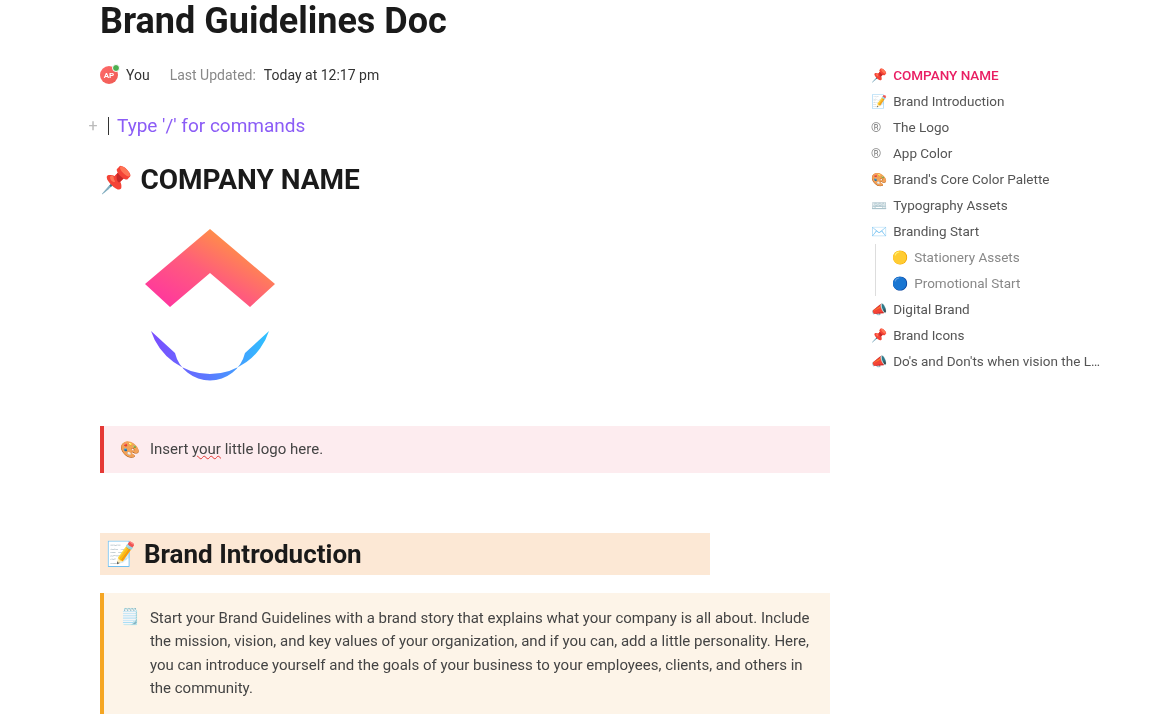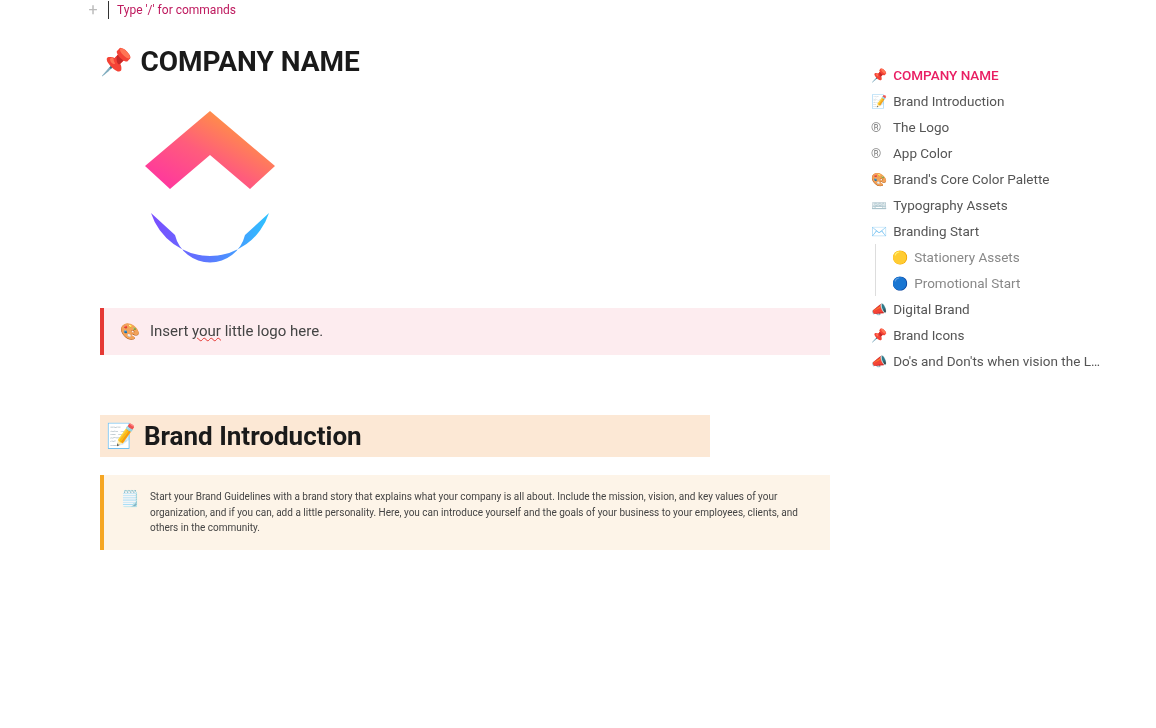--- a/index.html
+++ b/index.html
@@ -71,22 +71,22 @@
       width: 14px;
       display: flex;
       justify-content: center;
     }
     .cursor-bar {
       width: 1px;
       height: 18px;
       background: #333;
     }
     .command-placeholder {
-      color: #be185d;
-      font-size: 12px;
+      color: #8b5cf6;
+      font-size: 19px;
     }
     .section-h1 {
       display: flex;
       align-items: center;
       gap: 8px;
       font-size: 28px;
       font-weight: 700;
       color: #1a1a1a;
       margin-bottom: 26px;
     }
@@ -141,21 +141,21 @@
       color: #1a1a1a;
     }
     .callout-orange {
       border-color: #f5a623;
       background: #fdf4e8;
       color: #444;
       margin-bottom: 0;
     }
     .callout-orange .callout-text {
       line-height: 1.55;
-      font-size: 10px;
+      font-size: 15px;
     }
     .callout .callout-emoji { font-size: 16px; flex-shrink: 0; }
 
     
     .outline {
       position: absolute;
       left: 871px;
       top: 62px;
       width: 270px;
       font-size: 13.5px;
@@ -185,21 +185,28 @@
     }
     .outline-reg {
       font-size: 13px;
       color: #888;
     }
   </style>
 </head>
 <body>
 
 <div class="main-content">
-
+  <h1 class="doc-title">Brand Guidelines Doc</h1>
+
+  <div class="meta-row">
+    <div class="avatar">AP</div>
+    <span class="meta-you">You</span>
+    <span class="meta-label">Last Updated:</span>
+    <span class="meta-time">Today at 12:17 pm</span>
+  </div>
 
   <div class="command-row">
     <span class="plus-icon">+</span>
     <span class="cursor-bar"></span>
     <span class="command-placeholder">Type '/' for commands</span>
   </div>
 
   <div class="section-h1">
     <span class="pin-icon">📌</span>
     <span>COMPANY NAME</span>

